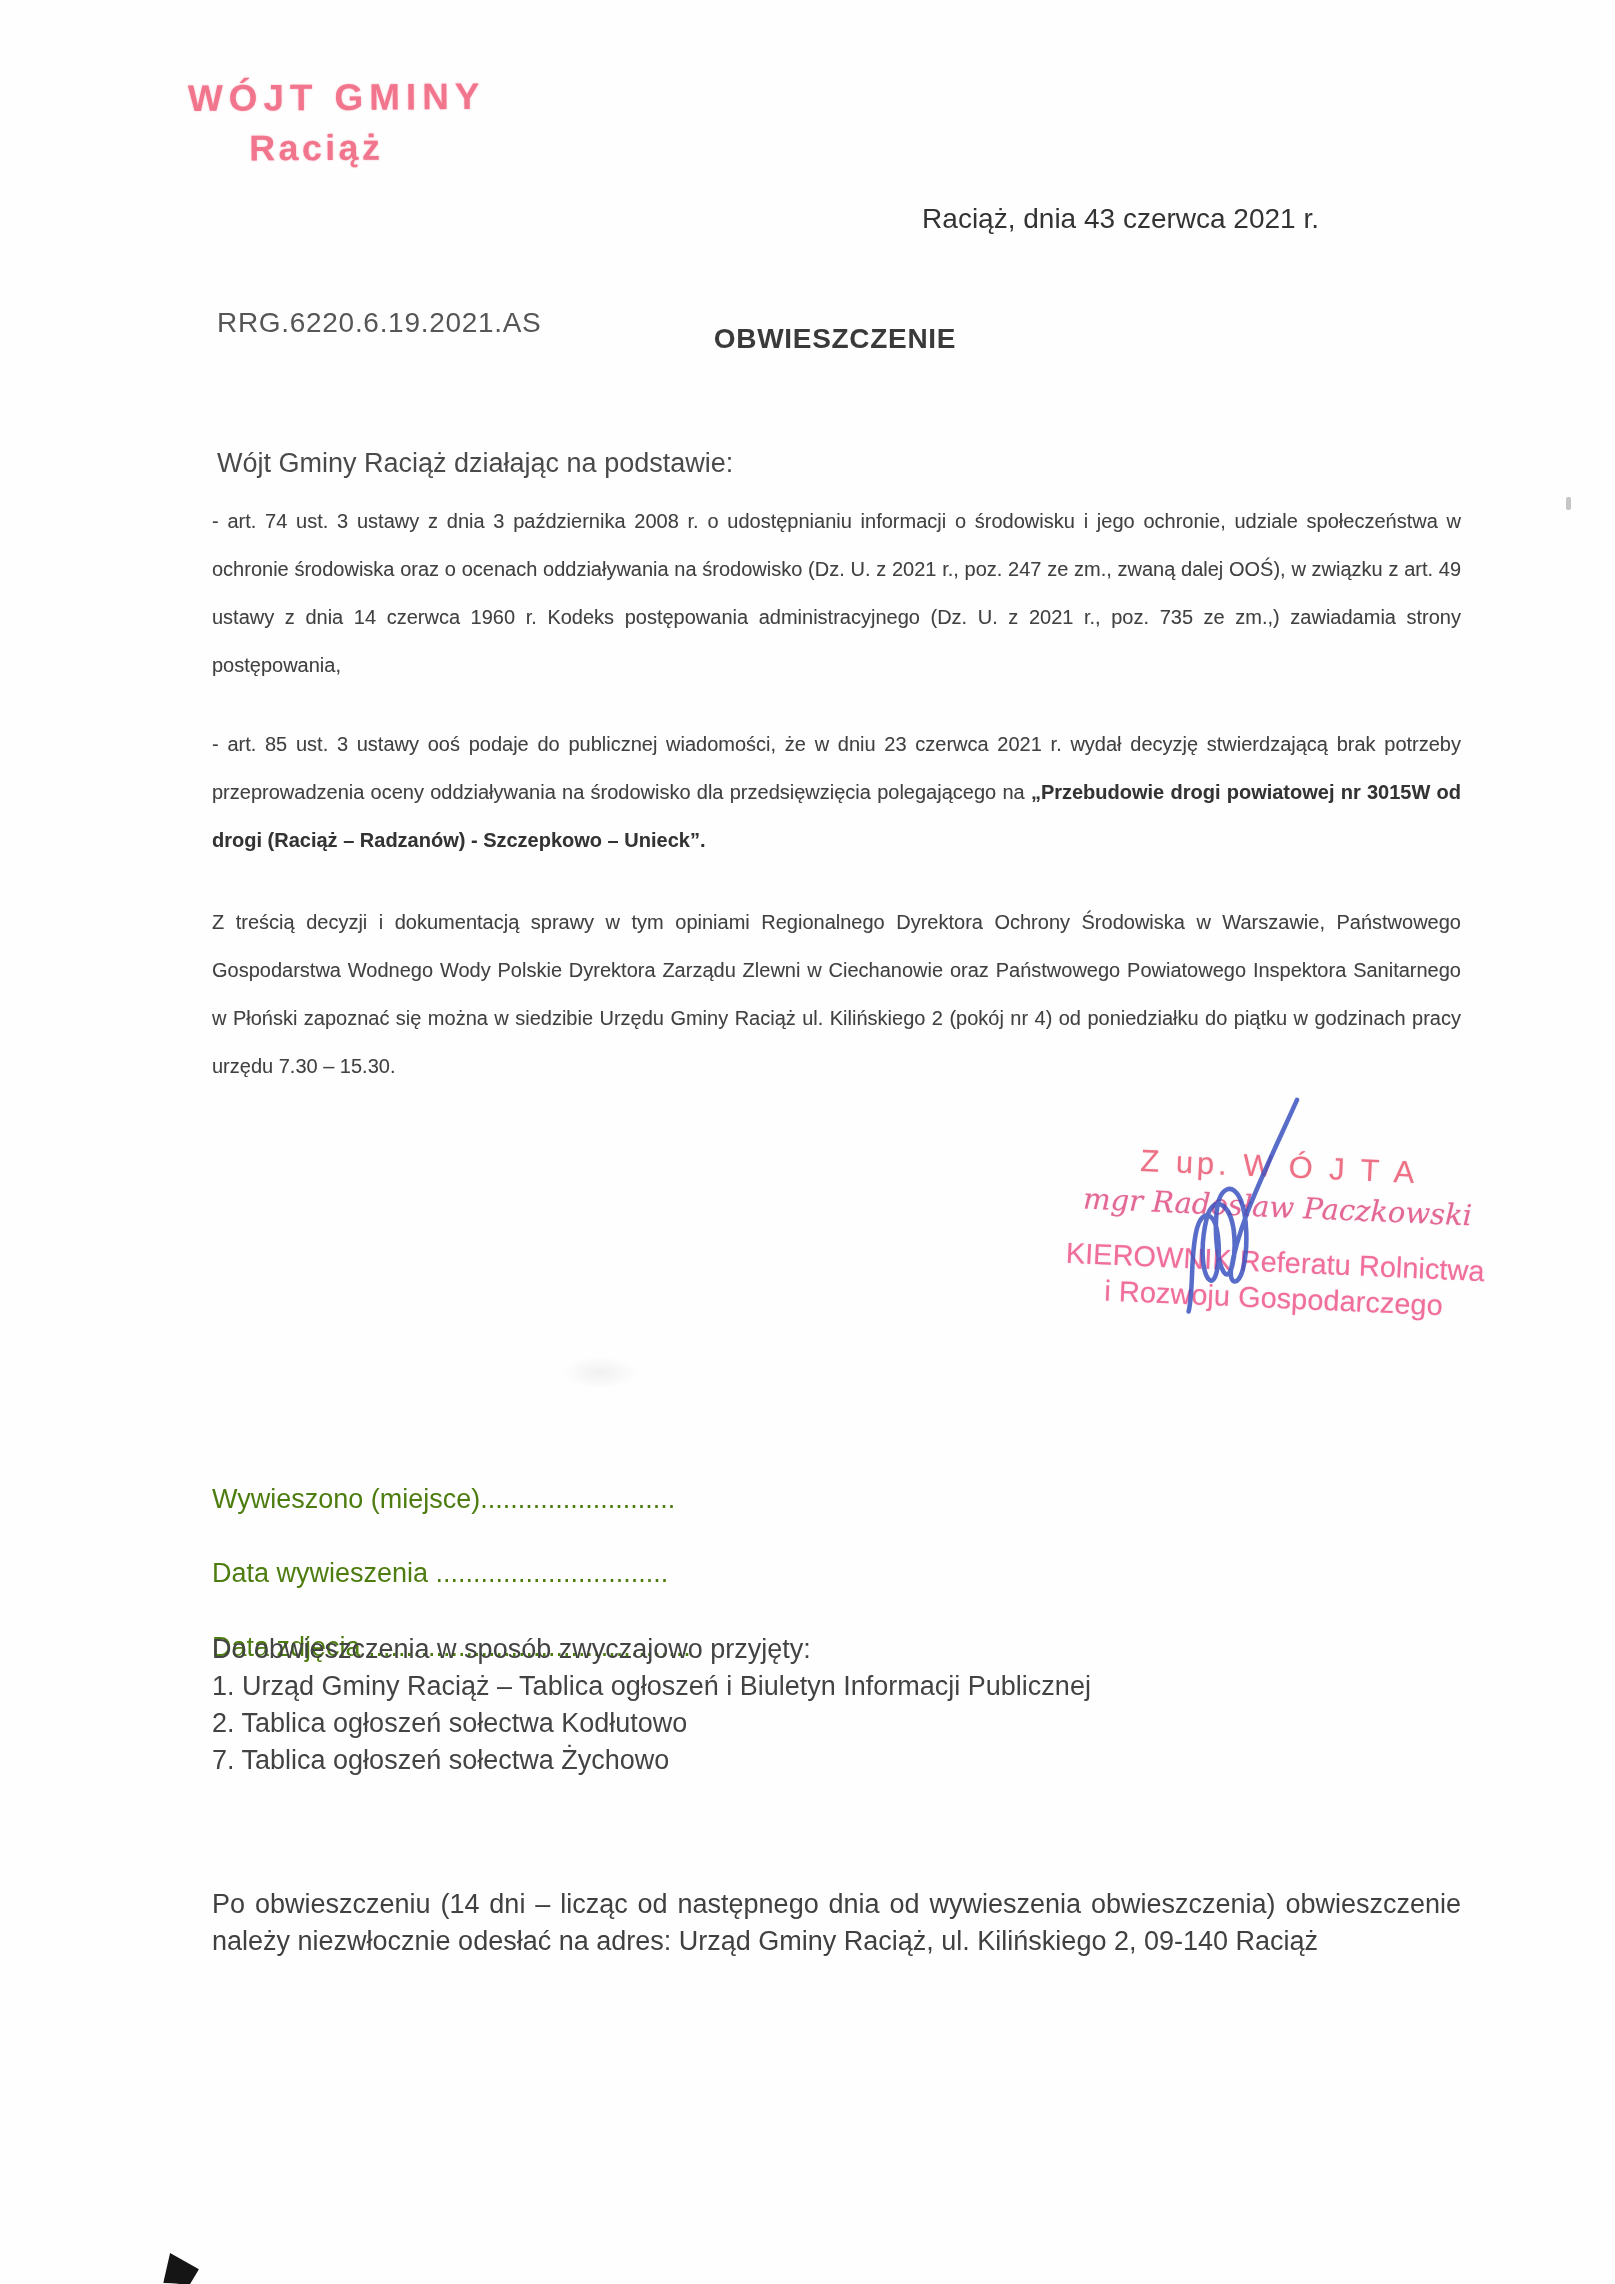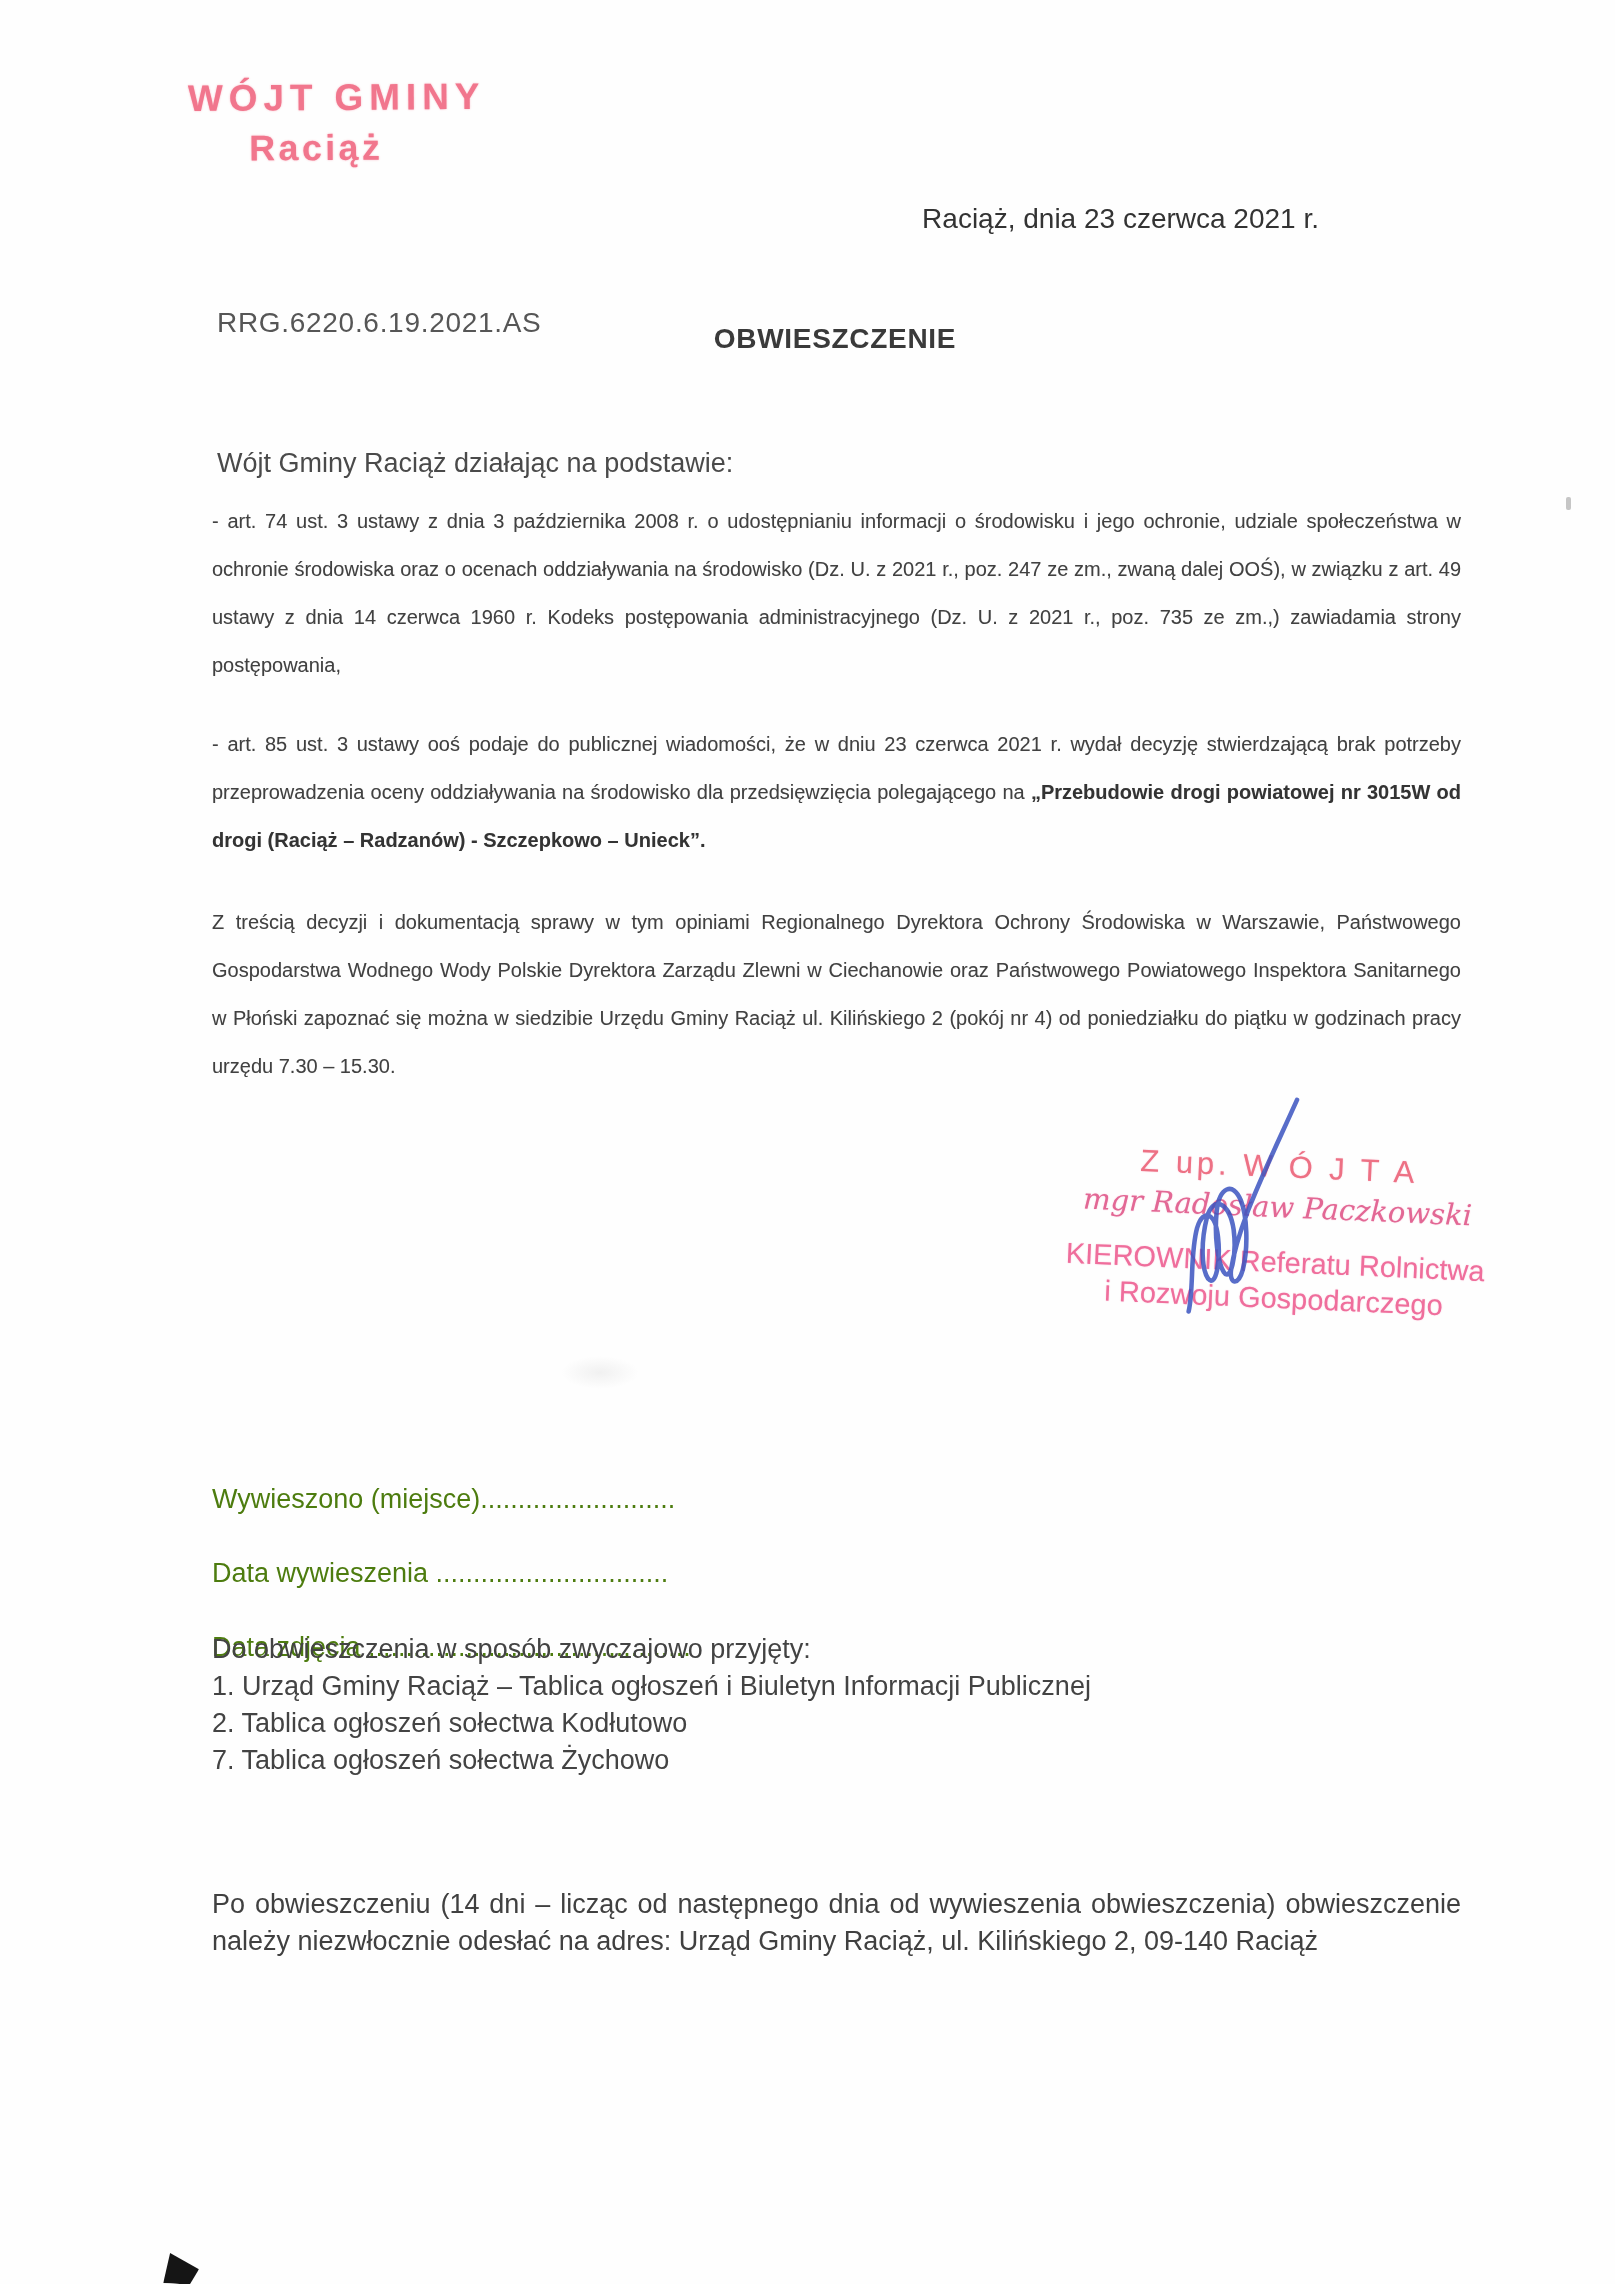--- a/index.html
+++ b/index.html
@@ -99,21 +99,21 @@
 </head>
 <body>
 
 <div class="page">
 
   <div class="office-stamp">
     <div class="l1">WÓJT GMINY</div>
     <div class="l2">Raciąż</div>
   </div>
 
-  <div class="dateline">Raciąż, dnia 23 czerwca 2021 r.</div>
+  <div class="dateline">Raciąż, dnia 43 czerwca 2021 r.</div>
   <div class="reference">RRG.6220.6.19.2021.AS</div>
   <div class="doc-title">OBWIESZCZENIE</div>
   <div class="intro">Wójt Gminy Raciąż działając na podstawie:</div>
 
   <div class="para p1">- art. 74 ust. 3 ustawy z dnia 3 października 2008 r. o udostępnianiu informacji o środowisku i jego ochronie, udziale społeczeństwa w ochronie środowiska oraz o ocenach oddziaływania na środowisko (Dz. U. z 2021 r., poz. 247 ze zm., zwaną dalej OOŚ), w związku z art. 49 ustawy z dnia 14 czerwca 1960 r. Kodeks postępowania administracyjnego (Dz. U. z 2021 r., poz. 735 ze zm.,) zawiadamia strony postępowania,</div>
   <div class="para p2"><span>- art. 85 ust. 3 ustawy ooś podaje do publicznej wiadomości, że w dniu 23 czerwca 2021 r. wydał decyzję stwierdzającą brak potrzeby przeprowadzenia oceny oddziaływania na środowisko dla przedsięwzięcia polegającego na </span><b>„Przebudowie drogi powiatowej nr 3015W od drogi (Raciąż – Radzanów) - Szczepkowo – Unieck</b><b>”.</b></div>
   <div class="para p3">Z treścią decyzji i dokumentacją sprawy w tym opiniami Regionalnego Dyrektora Ochrony Środowiska w Warszawie, Państwowego Gospodarstwa Wodnego Wody Polskie Dyrektora Zarządu Zlewni w Ciechanowie oraz Państwowego Powiatowego Inspektora Sanitarnego w Płoński zapoznać się można w siedzibie Urzędu Gminy Raciąż ul. Kilińskiego 2 (pokój nr 4) od poniedziałku do piątku w godzinach pracy urzędu 7.30 – 15.30.</div>
 
   <div class="sig-stamp">
     <div class="s1">Z up. W Ó J T A</div>

